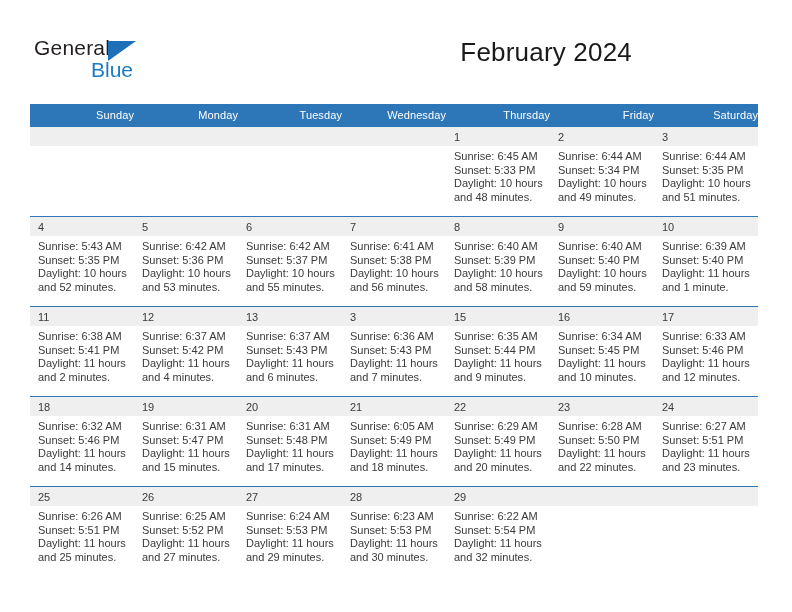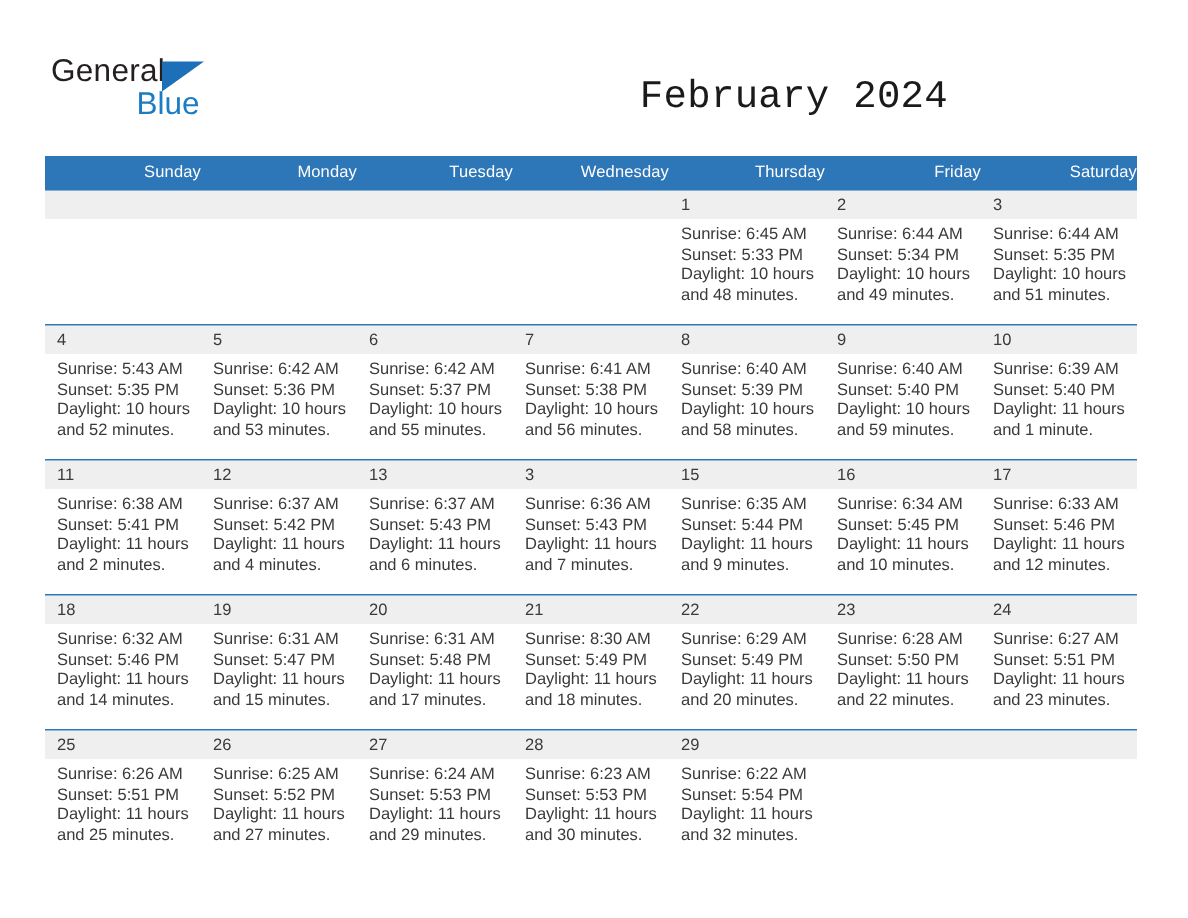--- a/index.html
+++ b/index.html
@@ -52,23 +52,22 @@
     position: absolute;
     left: 57px;
     top: 22px;
     font-size: 21px;
     color: #1b7cc4;
     line-height: 24px;
   }
   .title-block {
     position: absolute;
     right: 36px;
-    top: 48px;
+    top: 36px;
     text-align: left;
-    font-family: Liberation Mono, monospace;
   }
   .cal-title {
     font-size: 26px;
     color: #1a1a1a;
     font-weight: normal;
     line-height: 32px;
     letter-spacing: 0.2px;
   }
   .cal-subtitle {
     font-size: 14px;
@@ -348,21 +347,21 @@
             <div class="cell-body">
               <div>Sunrise: 6:31 AM</div>
               <div>Sunset: 5:48 PM</div>
               <div>Daylight: 11 hours</div>
               <div>and 17 minutes.</div>
             </div>
           </td>
           <td>
             <div class="daynum-band">21</div>
             <div class="cell-body">
-              <div>Sunrise: 8:30 AM</div>
+              <div>Sunrise: 6:05 AM</div>
               <div>Sunset: 5:49 PM</div>
               <div>Daylight: 11 hours</div>
               <div>and 18 minutes.</div>
             </div>
           </td>
           <td>
             <div class="daynum-band">22</div>
             <div class="cell-body">
               <div>Sunrise: 6:29 AM</div>
               <div>Sunset: 5:49 PM</div>

